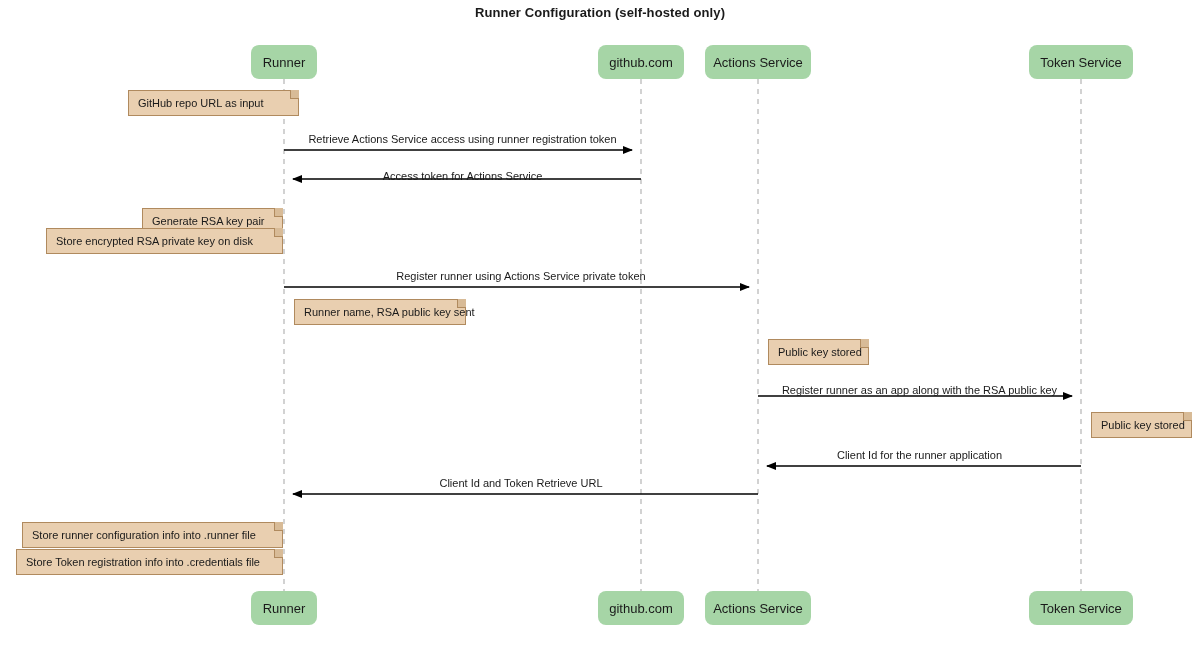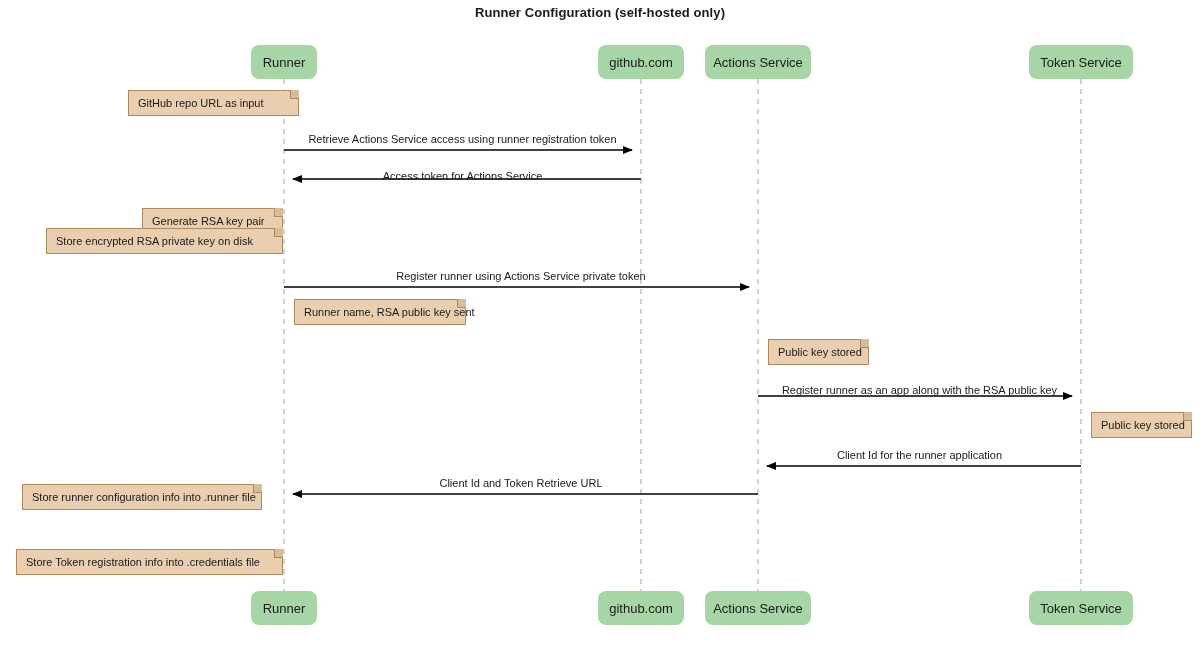--- a/index.html
+++ b/index.html
@@ -122,21 +122,21 @@
         <span class="fold"></span>
       </div>
       <div class="note" style="left: 768px; top: 339px; width: 101px;">
         <span>Public key stored</span>
         <span class="fold"></span>
       </div>
       <div class="note" style="left: 1091px; top: 412px; width: 101px;">
         <span>Public key stored</span>
         <span class="fold"></span>
       </div>
-      <div class="note" style="left: 22px; top: 484px; width: 240px; align-items: center;">
+      <div class="note" style="left: 22px; top: 522px; width: 261px; align-items: center;">
         <span>Store runner configuration info into .runner file</span>
         <span class="fold"></span>
       </div>
       <div class="note" style="left: 16px; top: 549px; width: 267px;">
         <span>Store Token registration info into .credentials file</span>
         <span class="fold"></span>
       </div>
     </div>
   <div id="labels-layer">
       <div class="msg-label" style="left: 462.5px; top: 133px;">Retrieve Actions Service access using runner registration token</div>

